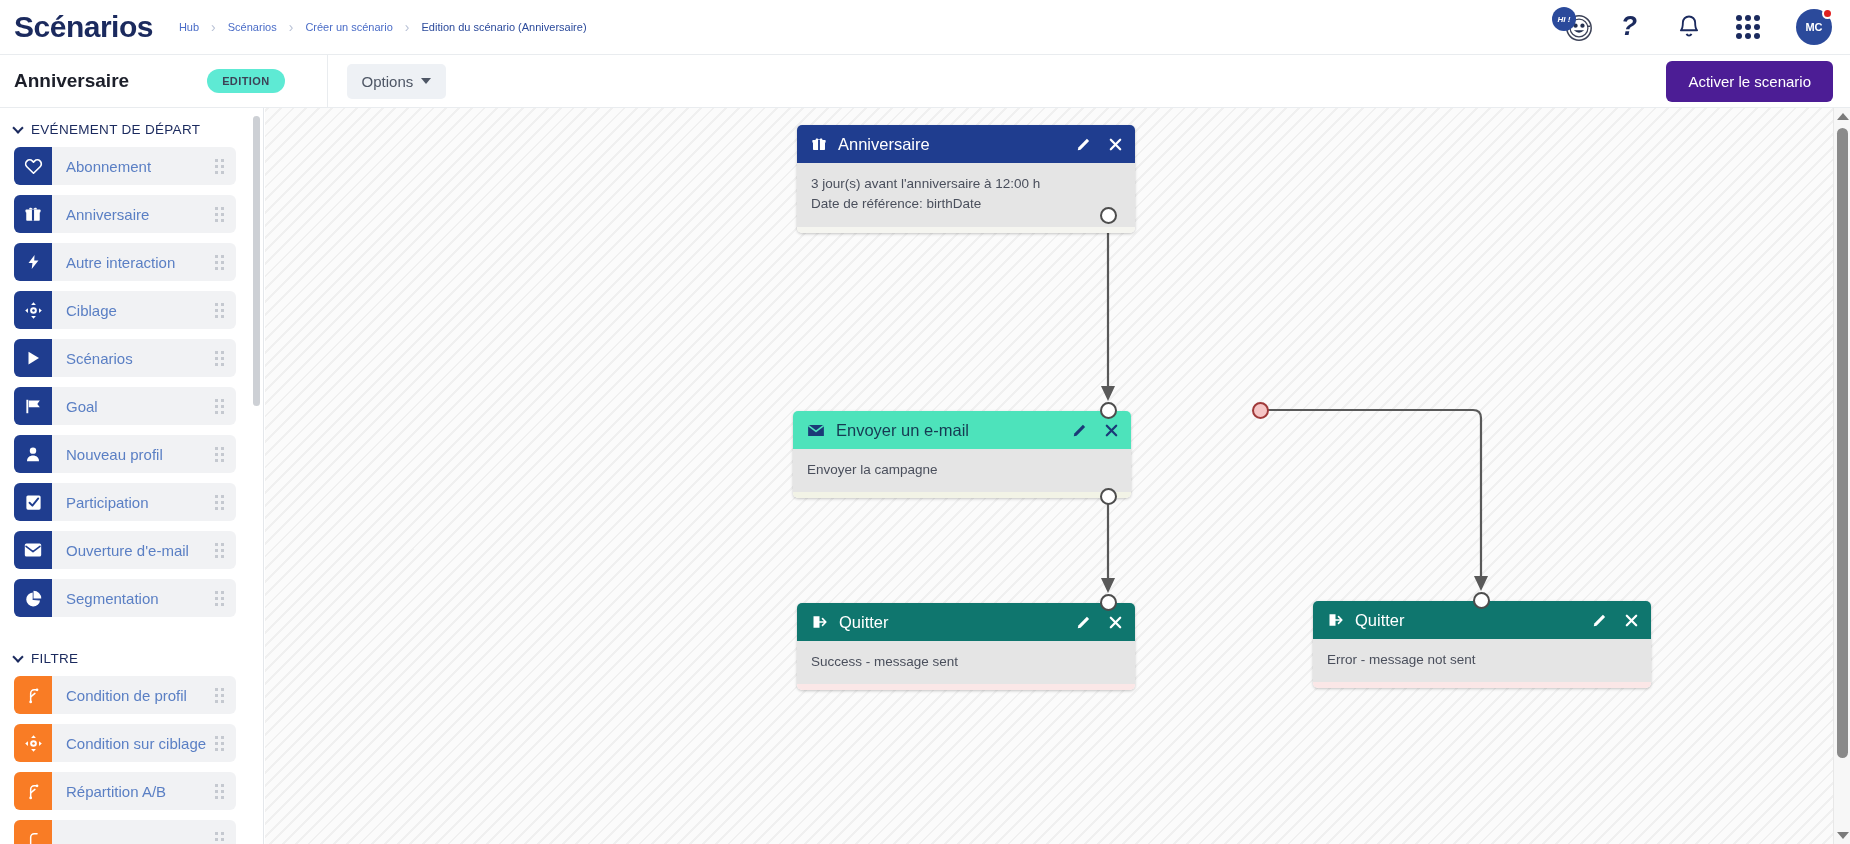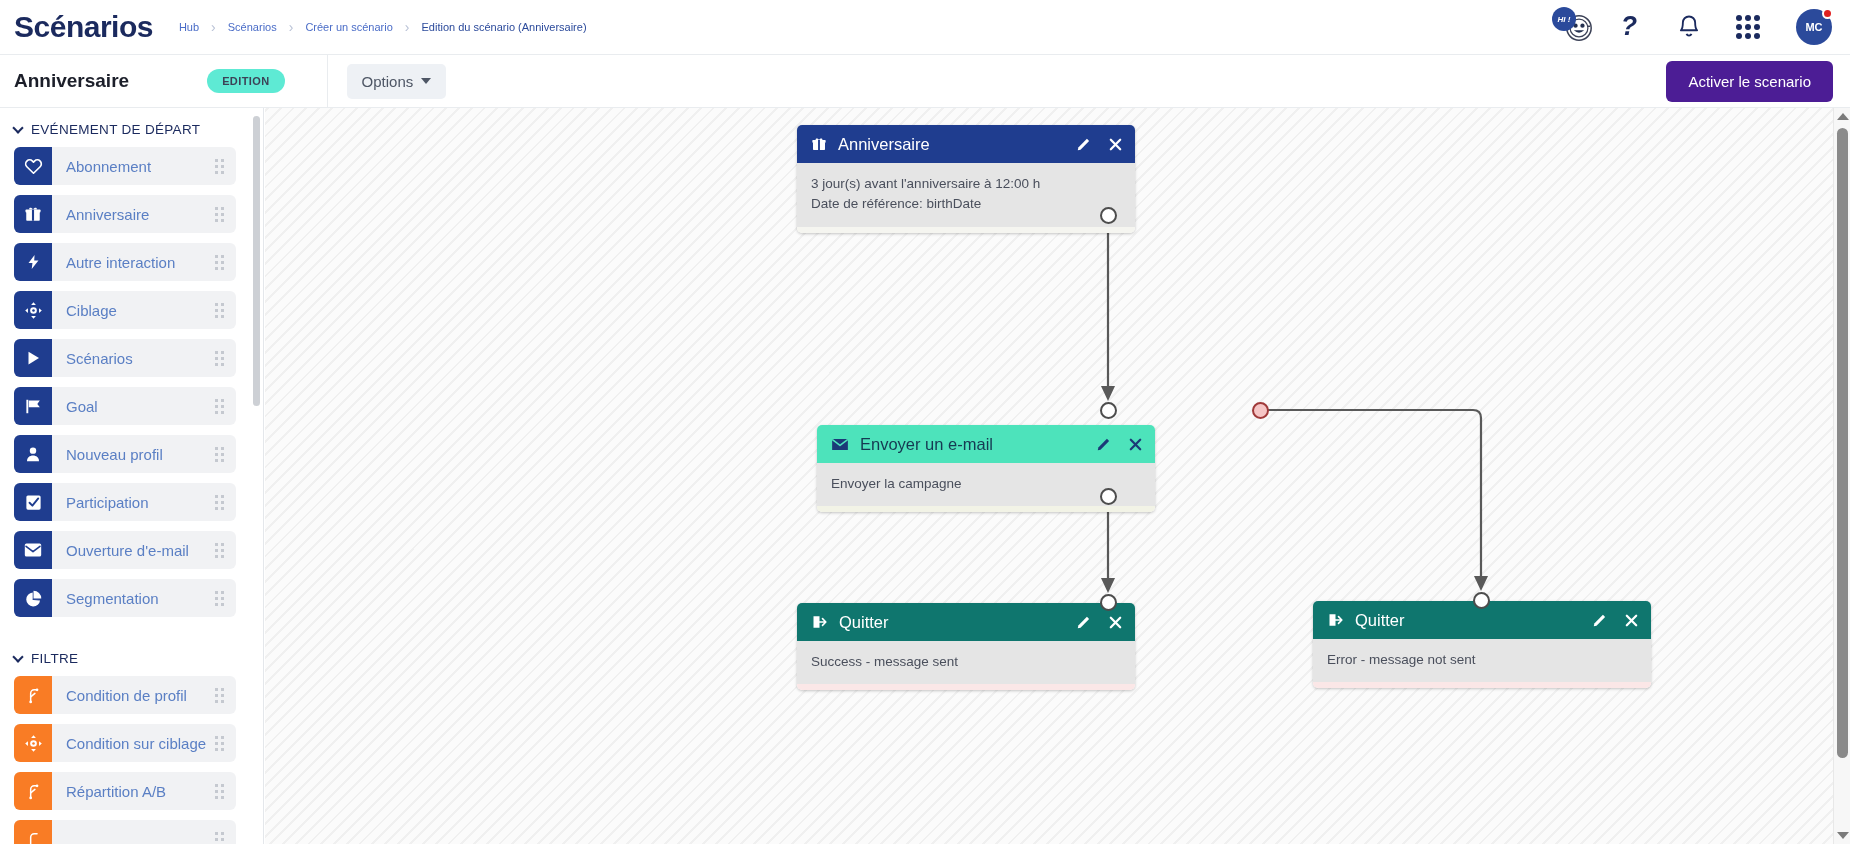--- a/index.html
+++ b/index.html
@@ -583,21 +583,21 @@
       </span>
     </div>
     <div class="node-body">
       <div class="node-line">3 jour(s) avant l'anniversaire à 12:00 h</div>
       <div class="node-line">Date de référence: birthDate</div>
     </div>
     <div class="node-foot"></div>
   </div>
   <div class="port" style="left:835px; top:99px;"></div>
 
-  <div class="node teal" style="left:552px; top:303px;margin-top:14px;">
+  <div class="node teal" style="left:528px; top:303px;">
     <div class="node-head">
       <span class="nh-ico">
         <svg width="18" height="15" viewBox="0 0 24 19">
             <path d="M1.5 2.2h21v14.6h-21z" fill="#1b3a77"></path>
             <path d="M1.5 2.6 12 10.8 22.5 2.6" fill="none" stroke="#4de3bb" stroke-width="2.1" stroke-linejoin="round"></path>
           </svg>
       </span>
       <span class="node-title">Envoyer un e-mail</span>
       <span class="node-actions">
         <span class="nact">

